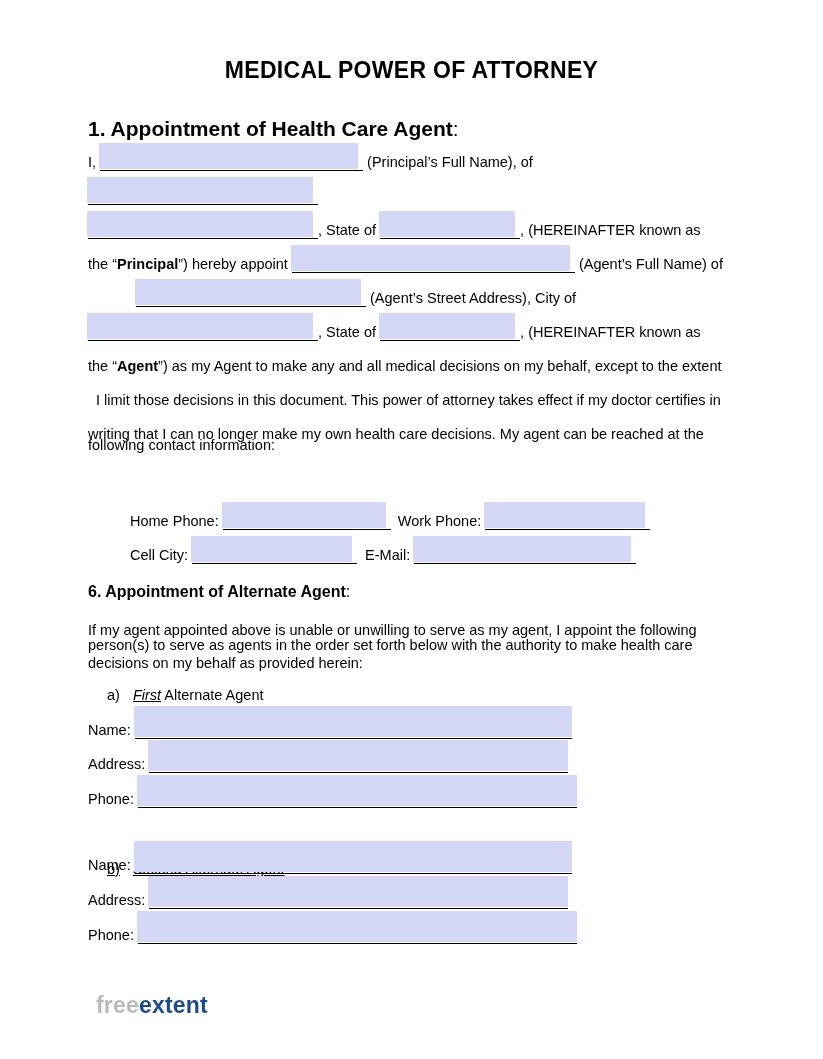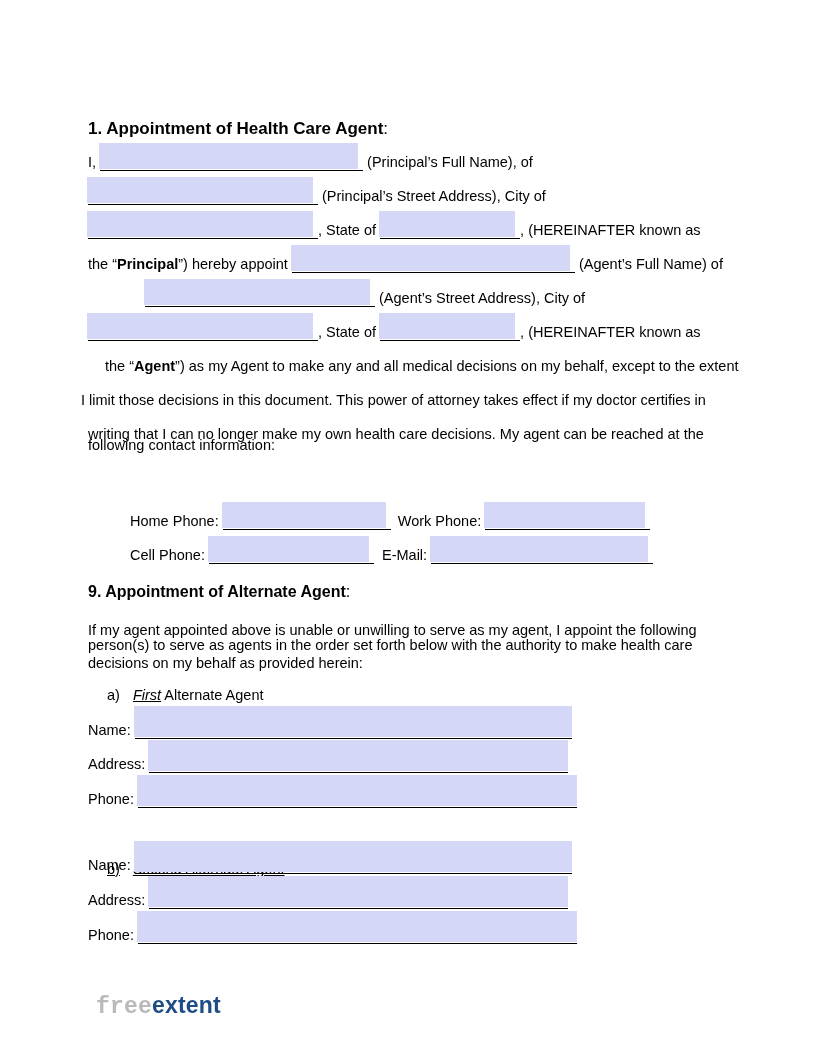--- a/index.html
+++ b/index.html
@@ -41,42 +41,43 @@
     height:26px;
     background:var(--hl, #d4d8f6);
   }
   .blank.tall::before { right:0px; height:31px; }
   .gap { display:inline-block; height:1px; }
   .logo {
     position:absolute; left:96px; top:991px;
     font-size:23px; font-weight:bold;
     line-height:28px; letter-spacing:0.2px;
   }
-  .logo .free  { color:var(--logo-free, #b9b9b9);font-family:Liberation Mono, monospace; }
+  .logo .free  { color:var(--logo-free, #b9b9b9); }
   .logo .forms { color:var(--logo-forms, #1d4d87); }
 </style>
 </head>
 <body>
 
 <div class="page" style="--hl: #d4d8f6; --logo-free: #b9b9b9; --logo-forms: #1d4d87; background: rgb(255, 255, 255); color: rgb(0, 0, 0);">
+  <div class="title">MEDICAL POWER OF ATTORNEY</div>
   <div id="lines-container">
-      <div class="line" style="top: 119px; left: 88px; font-size: 17px;"><span class="run b">1. Appointment of Health Care Agent</span><span class="run">:</span></div>
+      <div class="line" style="top: 119px; left: 88px; font-size: 21px;"><span class="run b">1. Appointment of Health Care Agent</span><span class="run">:</span></div>
       <div class="line" style="top: 153px; left: 88px;"><span class="run">I, </span><span class="blank" style="width: 263px;"></span><span class="run"> (Principal’s Full Name), of</span></div>
-      <div class="line" style="top: 187px; left: 88px;"><span class="blank" style="width: 230px;"></span><span class="run"> (Principal’s Street Address), City of</span></div>
+      <div class="line" style="top: 187px; left: 88px;"><span class="blank" style="width: 230px;"></span></div>
       <div class="line" style="top: 221px; left: 88px;"><span class="blank" style="width: 230px;"></span><span class="run">, State of </span><span class="blank" style="width: 140px;"></span><span class="run">, (HEREINAFTER known as</span></div>
       <div class="line" style="top: 255px; left: 88px;"><span class="run">the “</span><span class="run b">Principal</span><span class="run">”) hereby appoint </span><span class="blank" style="width: 283px;"></span><span class="run"> (Agent’s Full Name) of</span></div>
-      <div class="line" style="top: 289px; left: 100px; padding-left: 45px;"><span class="blank" style="width: 230px;"></span><span class="run"> (Agent’s Street Address), City of</span></div>
+      <div class="line" style="top: 289px; left: 91px; padding-left: 45px;"><span class="blank" style="width: 230px;"></span><span class="run"> (Agent’s Street Address), City of</span></div>
       <div class="line" style="top: 323px; left: 88px;"><span class="blank" style="width: 230px;"></span><span class="run">, State of </span><span class="blank" style="width: 140px;"></span><span class="run">, (HEREINAFTER known as</span></div>
-      <div class="line" style="top: 357px; left: 105px;"><span class="run">the “</span><span class="run b">Agent</span><span class="run">”) as my Agent to make any and all medical decisions on my behalf, except to the extent</span></div>
-      <div class="line" style="top: 391px; left: 81px;"><span class="run">I limit those decisions in this document. This power of attorney takes effect if my doctor certifies in</span></div>
+      <div class="line" style="top: 357px; left: 88px;"><span class="run">the “</span><span class="run b">Agent</span><span class="run">”) as my Agent to make any and all medical decisions on my behalf, except to the extent</span></div>
+      <div class="line" style="top: 391px; left: 96px;"><span class="run">I limit those decisions in this document. This power of attorney takes effect if my doctor certifies in</span></div>
       <div class="line" style="top: 425px; left: 88px;"><span class="run">writing that I can no longer make my own health care decisions. My agent can be reached at the</span></div>
       <div class="line" style="top: 436px; left: 88px;"><span class="run">following contact information:</span></div>
       <div class="line" style="top: 512px; left: 130px;"><span class="run">Home Phone: </span><span class="blank" style="width: 168px;"></span><span class="gap" style="width: 7px;"></span><span class="run">Work Phone: </span><span class="blank" style="width: 165px;"></span></div>
-      <div class="line" style="top: 546px; left: 130px;"><span class="run">Cell Phone: </span><span class="blank" style="width: 165px;"></span><span class="gap" style="width: 8px;"></span><span class="run">E-Mail: </span><span class="blank" style="width: 222px;"></span></div>
-      <div class="line" style="top: 582px; left: 88px; font-size: 16px;"><span class="run b">9. Appointment of Alternate Agent</span><span class="run">:</span></div>
+      <div class="line" style="top: 546px; left: 130px;"><span class="run">Cell City: </span><span class="blank" style="width: 165px;"></span><span class="gap" style="width: 8px;"></span><span class="run">E-Mail: </span><span class="blank" style="width: 222px;"></span></div>
+      <div class="line" style="top: 582px; left: 88px; font-size: 16px;"><span class="run b">6. Appointment of Alternate Agent</span><span class="run">:</span></div>
       <div class="line" style="top: 621px; left: 88px;"><span class="run">If my agent appointed above is unable or unwilling to serve as my agent, I appoint the following</span></div>
       <div class="line" style="top: 636px; left: 88px;"><span class="run">person(s) to serve as agents in the order set forth below with the authority to make health care</span></div>
       <div class="line" style="top: 654px; left: 88px;"><span class="run">decisions on my behalf as provided herein:</span></div>
       <div class="line" style="top: 686px; left: 107px;"><span class="run">a)</span><span class="gap" style="width: 13px;"></span><span class="run i u">First</span><span class="run"> Alternate Agent</span></div>
       <div class="line" style="top: 721px; left: 88px;"><span class="run">Name: </span><span class="blank tall" style="width: 437px;"></span></div>
       <div class="line" style="top: 755px; left: 88px;"><span class="run">Address: </span><span class="blank tall" style="width: 419px;"></span></div>
       <div class="line" style="top: 790px; left: 88px;"><span class="run">Phone: </span><span class="blank tall" style="width: 439px;"></span></div>
       <div class="line" style="top: 860px; left: 107px; text-decoration: underline;"><span class="run">b)</span><span class="gap" style="width: 13px;"></span><span class="run i u">Second</span><span class="run"> Alternate Agent</span></div>
       <div class="line" style="top: 856px; left: 88px;"><span class="run">Name: </span><span class="blank tall" style="width: 437px;"></span></div>
       <div class="line" style="top: 891px; left: 88px;"><span class="run">Address: </span><span class="blank tall" style="width: 419px;"></span></div>

